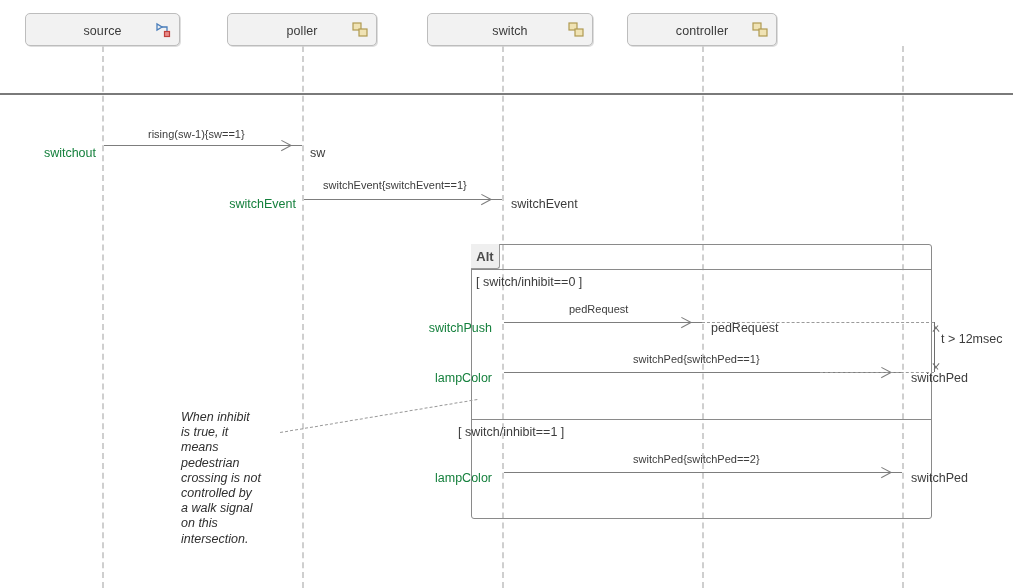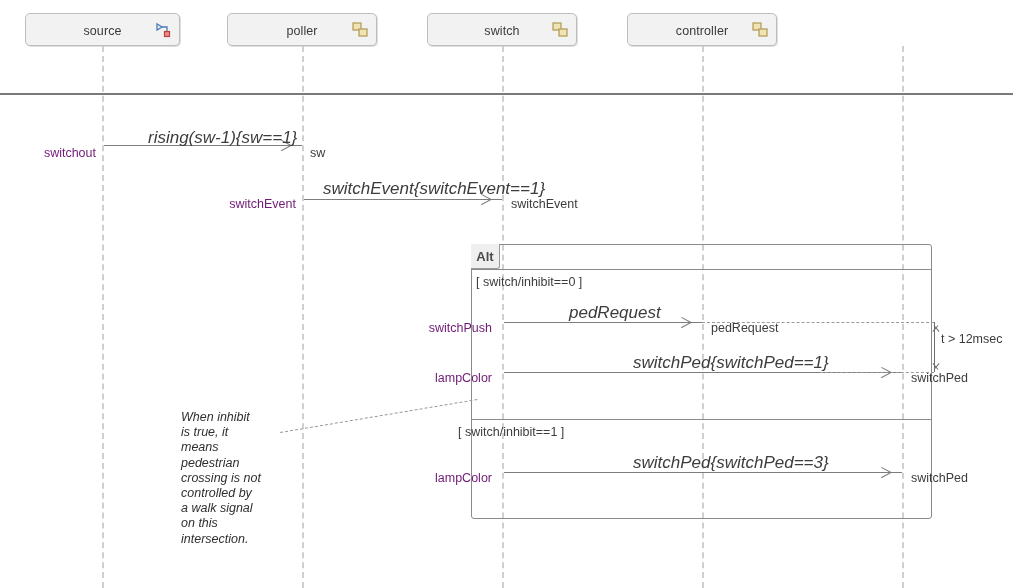--- a/index.html
+++ b/index.html
@@ -34,23 +34,23 @@
   
   .msgline{position:absolute;height:0;border-top:1.4px solid #7d7d7d;}
   .arrowhead{position:absolute;width:0;height:0;}
   .arrowhead::before,.arrowhead::after{
     content:"";position:absolute;width:11px;height:1.4px;background:#7d7d7d;
     transform-origin:100% 50%;right:0;top:0;
   }
   .arrowhead::before{transform:rotate(-28deg);}
   .arrowhead::after{transform:rotate(28deg);}
 
-  .msglabel{position:absolute;font-size:17px;color:#3c3c3c;white-space:nowrap;font-style:italic;}
+  .msglabel{position:absolute;font-size:11px;color:#3c3c3c;white-space:nowrap;}
   .endlabel{position:absolute;font-size:12.5px;color:#3c3c3c;white-space:nowrap;text-align:right;}
-  .srclabel{position:absolute;font-size:12.5px;color:#701a75;white-space:nowrap;text-align:right;}
+  .srclabel{position:absolute;font-size:12.5px;color:#15803d;white-space:nowrap;text-align:right;}
 
   
   .frag{
     position:absolute;box-sizing:border-box;
     border:1.6px solid #8a8a8a;border-radius:3px;background:transparent;
   }
   .fragtab{
     position:absolute;box-sizing:border-box;
     background:#efefef;border:1.4px solid #9a9a9a;border-top:none;border-left:none;
     display:flex;align-items:center;justify-content:center;
@@ -92,21 +92,21 @@
   <div class="head" style="left:227px;top:13px;width:150px;">
     <div class="ttl">poller</div>
     <div class="ic">
       <svg width="18" height="18" viewBox="0 0 18 18">
         <rect x="2" y="2" width="8" height="7" fill="#f0e3b4" stroke="#b09a52" stroke-width="1.2"></rect>
         <rect x="8" y="8" width="8" height="7" fill="#f0e3b4" stroke="#b09a52" stroke-width="1.2"></rect>
       </svg>
     </div>
   </div>
 
-  <div class="head" style="left:427px;top:13px;width:150px;">
+  <div class="head" style="left:427px;top:13px;width:166px;">
     <div class="ttl">switch</div>
     <div class="ic">
       <svg width="18" height="18" viewBox="0 0 18 18">
         <rect x="2" y="2" width="8" height="7" fill="#f0e3b4" stroke="#b09a52" stroke-width="1.2"></rect>
         <rect x="8" y="8" width="8" height="7" fill="#f0e3b4" stroke="#b09a52" stroke-width="1.2"></rect>
       </svg>
     </div>
   </div>
 
   <div class="head" style="left:627px;top:13px;width:150px;">
@@ -172,21 +172,21 @@
   </div>
   <div class="tarrow" style="left:934px;top:372px;">
     <i style="left:-4px;top:-3px;transform:rotate(50deg);transform-origin:100% 50%;"></i>
     <i style="left:0px;top:-3px;transform:rotate(-50deg);transform-origin:0% 50%;"></i>
   </div>
   <div class="tlabel" style="left:941px;top:332px;">t &gt; 12msec</div>
 
   <div class="srclabel" style="left:406px;top:471px;width:86px;">lampColor</div>
   <div class="msgline" style="left:504px;top:472px;width:398px;"></div>
   <div class="arrowhead" style="left:891px;top:472px;"></div>
-  <div class="msglabel" style="left:633px;top:453px;">switchPed{switchPed==3}</div>
+  <div class="msglabel" style="left:633px;top:453px;">switchPed{switchPed==2}</div>
   <div class="endlabel" style="left:911px;top:471px;">switchPed</div>
 
   <div class="note" style="left:181px;top:410px;width:100px;">When inhibit
 is true, it
 means
 pedestrian
 crossing is not
 controlled by
 a walk signal
 on this

